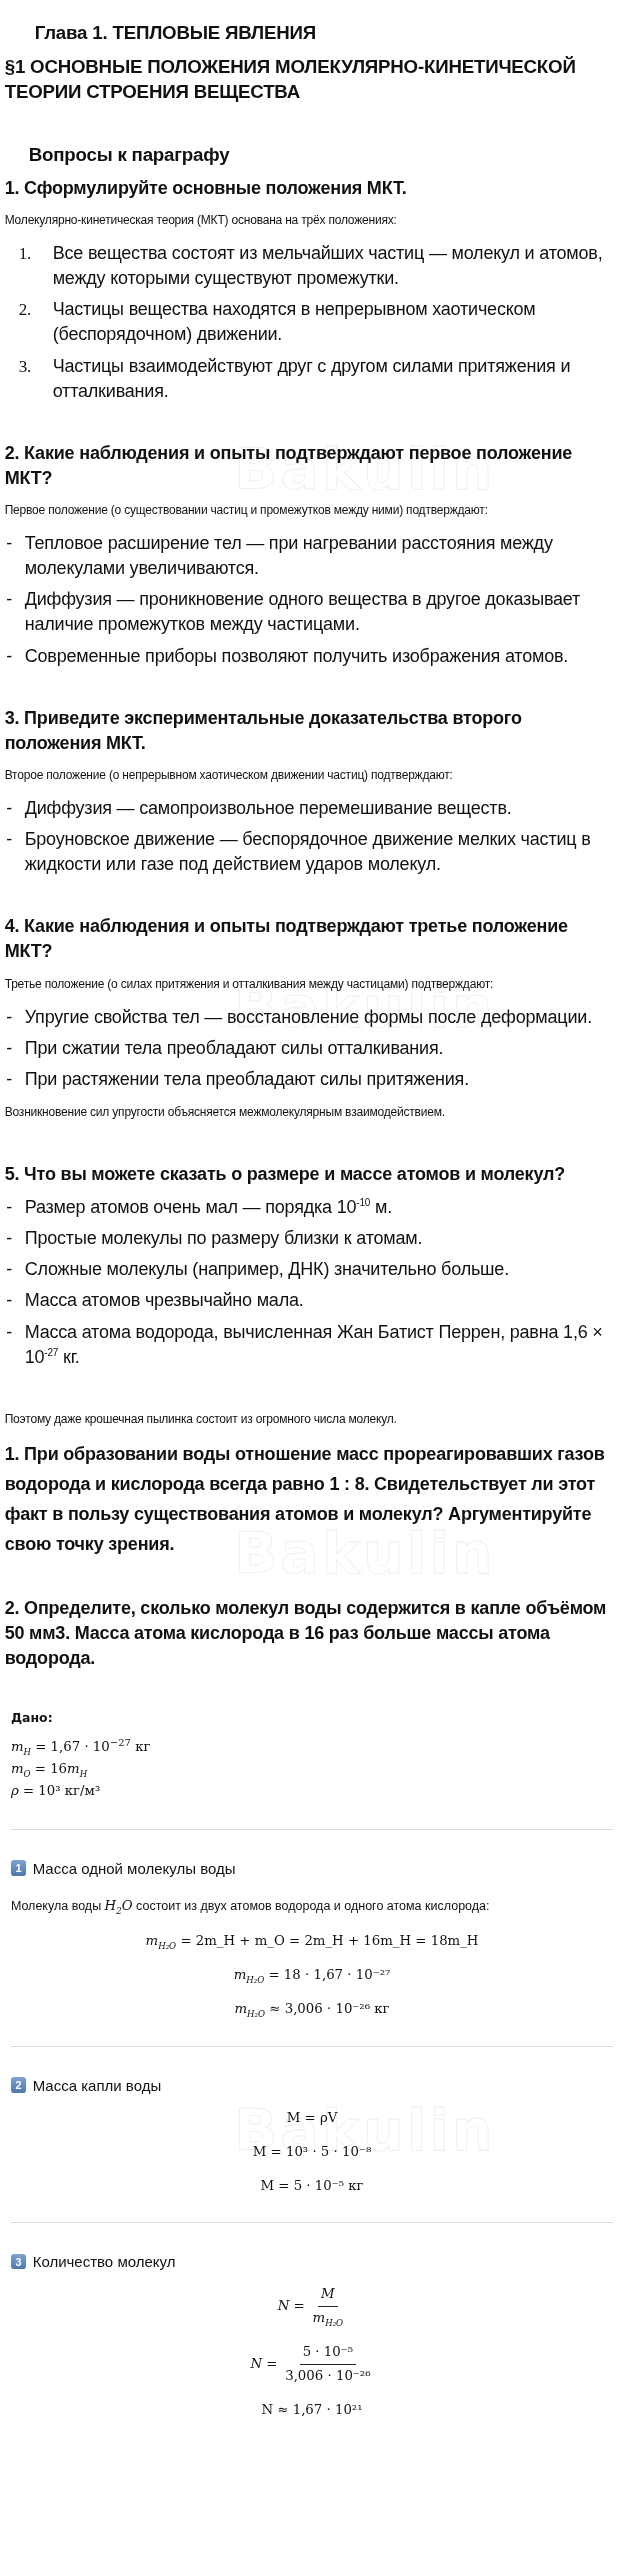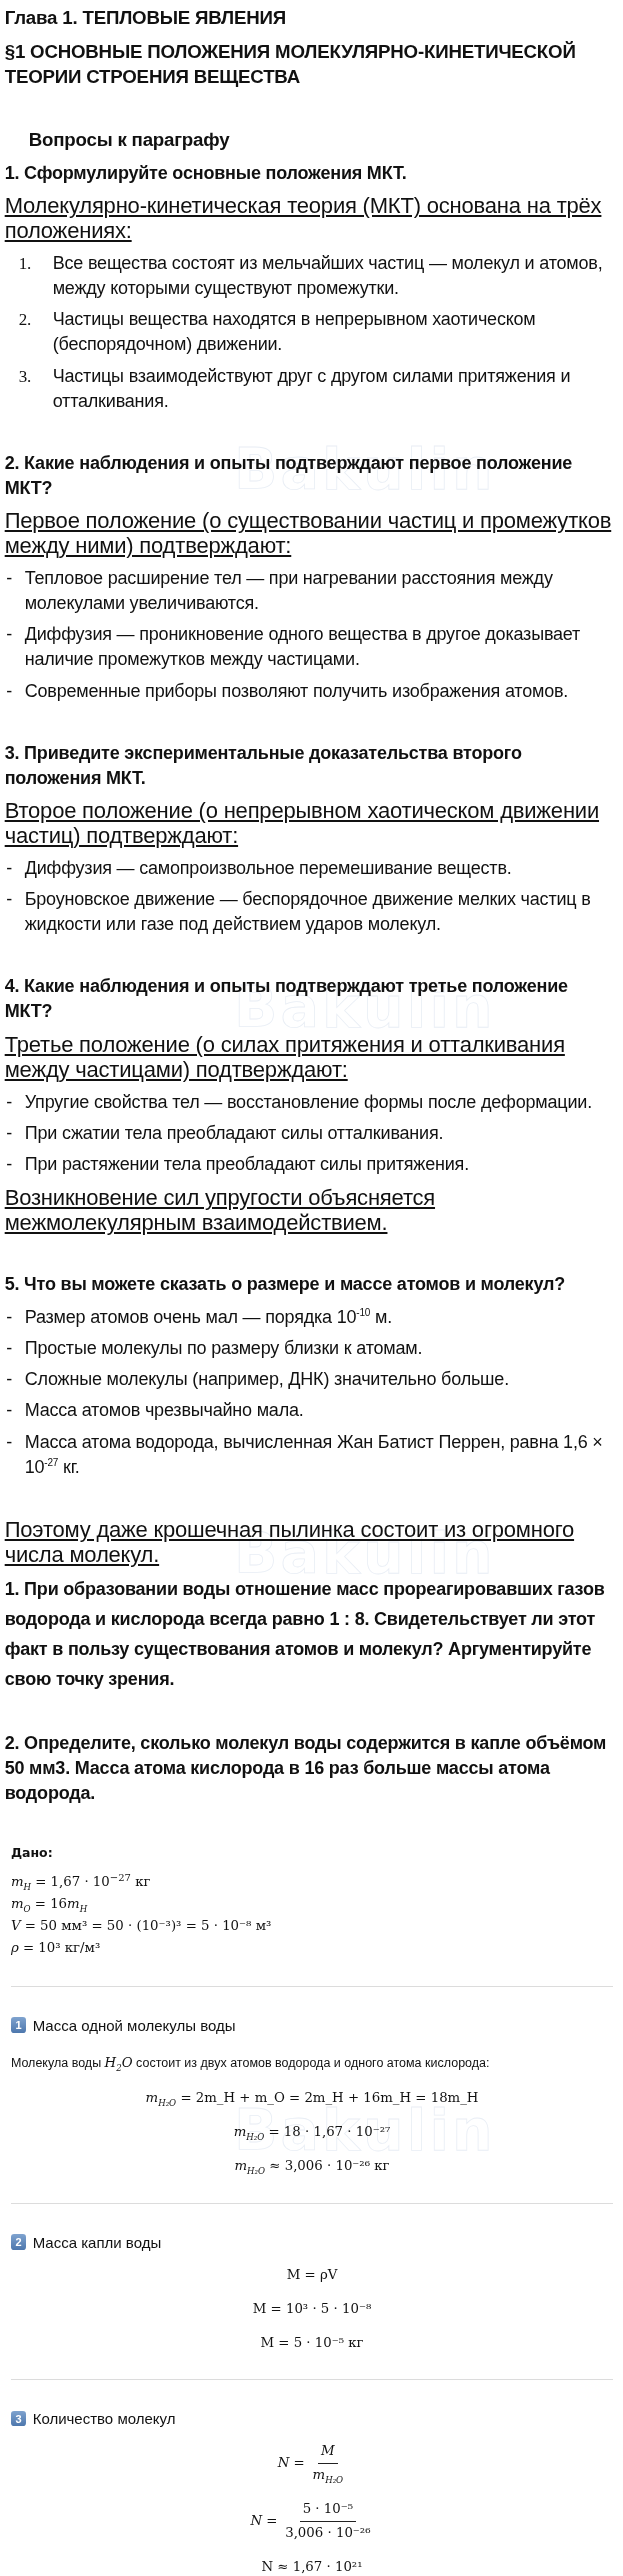--- a/index.html
+++ b/index.html
@@ -6,27 +6,27 @@
   html, body { background: #ffffff; }
   body {
     width: 624px;
     min-height: 2576px;
     font-family: "Liberation Sans", "DejaVu Sans", sans-serif;
     color: #111111;
     position: relative;
     overflow-x: hidden;
   }
   .page { padding: 0 4.7px 0 4.7px; position: relative; }
-  .chapter { font-size: 18.7px; font-weight: bold; line-height: 23.4px; padding-top: 6px; letter-spacing: -0.2px; }
+  .chapter { font-size: 18.7px; font-weight: bold; line-height: 23.4px; padding-top: 21px; letter-spacing: -0.2px; margin-left: 30px; }
   .section-title { font-size: 18.7px; font-weight: bold; line-height: 25px; margin-top: 9.4px; letter-spacing: -0.2px; }
   .block-title { font-size: 18.7px; font-weight: bold; line-height: 23.4px; margin-top: 39px; letter-spacing: -0.2px; margin-left: 24px; }
   .q-title { font-size: 18px; font-weight: bold; line-height: 25px; letter-spacing: -0.2px; }
   .q-title.spaced { margin-top: 37px; }
   .q-title.first { margin-top: 9.4px; }
-  .p { font-size: 22px; line-height: 25px; margin-top: 7.8px; letter-spacing: -0.2px; text-decoration: underline; }
+  .p { font-size: 12px; line-height: 25px; margin-top: 7.8px; letter-spacing: -0.2px; }
   ol.num { list-style: none; margin-top: 7.8px; }
   ol.num li { display: flex; font-size: 18px; line-height: 25px; margin-bottom: 6.2px; letter-spacing: -0.2px; }
   ol.num li .n { width: 48px; flex: none; font-family: "Liberation Serif", serif; padding-left: 14px; font-size: 17px; }
   ul.dash { list-style: none; margin-top: 7.8px; }
   ul.dash li { display: flex; font-size: 18px; line-height: 25px; margin-bottom: 6.2px; letter-spacing: -0.2px; }
   ul.dash li .d { width: 20px; flex: none; padding-left: 1.6px; }
   b { font-weight: normal; }
   sup { font-size: 10px; vertical-align: super; line-height: 0; }
   .discuss-q { font-size: 18px; font-weight: bold; line-height: 30px; margin-top: 7.8px; letter-spacing: -0.2px; }
   .sol { font-family: "DejaVu Sans", sans-serif; margin-top: 39px; padding: 0 6.2px; }
@@ -150,21 +150,20 @@
   </ul>
   <div class="p" style="margin-top:37px;">Поэтому даже крошечная пылинка состоит из огромного числа молекул.</div>
 
   <div class="discuss-q">1. При образовании воды отношение масс прореагировавших газов водорода и кислорода всегда равно 1 : 8. Свидетельствует ли этот факт в пользу существования атомов и молекул? Аргументируйте свою точку зрения.</div>
   <div class="q-title" style="margin-top:37px;">2. Определите, сколько молекул воды содержится в капле объёмом 50 мм3. Масса атома кислорода в 16 раз больше массы атома водорода.</div>
 
   <div class="sol">
     <div class="dano">Дано:</div>
     <div class="math"><i>m</i><span class="sub"><i>H</i></span> <span>= 1,67 · 10</span><sup>−27</sup><span> кг</span></div>
     <div class="math"><i>m</i><span class="sub"><i>O</i></span> <span>= 16</span><i>m</i><span class="sub"><i>H</i></span></div>
-    <div class="math"><i>V</i> <span>= 50 мм³ = 50 · (10⁻³)³ = 5 · 10⁻⁸ м³</span></div>
     <div class="math"><i>ρ</i> <span>= 10³ кг/м³</span></div>
 
     <div class="hr"></div>
 
     <div class="step-head">
       <span class="badge">1</span>
       <span>Масса одной молекулы воды</span>
     </div>
     <div class="sol-text"><span>Молекула воды </span><span class="math" style="font-style:italic;">H<span class="sub">2</span>O</span><span> состоит из двух атомов водорода и одного атома кислорода:</span></div>
     <div class="eq"><i>m</i><span class="sub"><i>H₂O</i></span> <span>= 2m_H + m_O = 2m_H + 16m_H = 18m_H</span></div>

